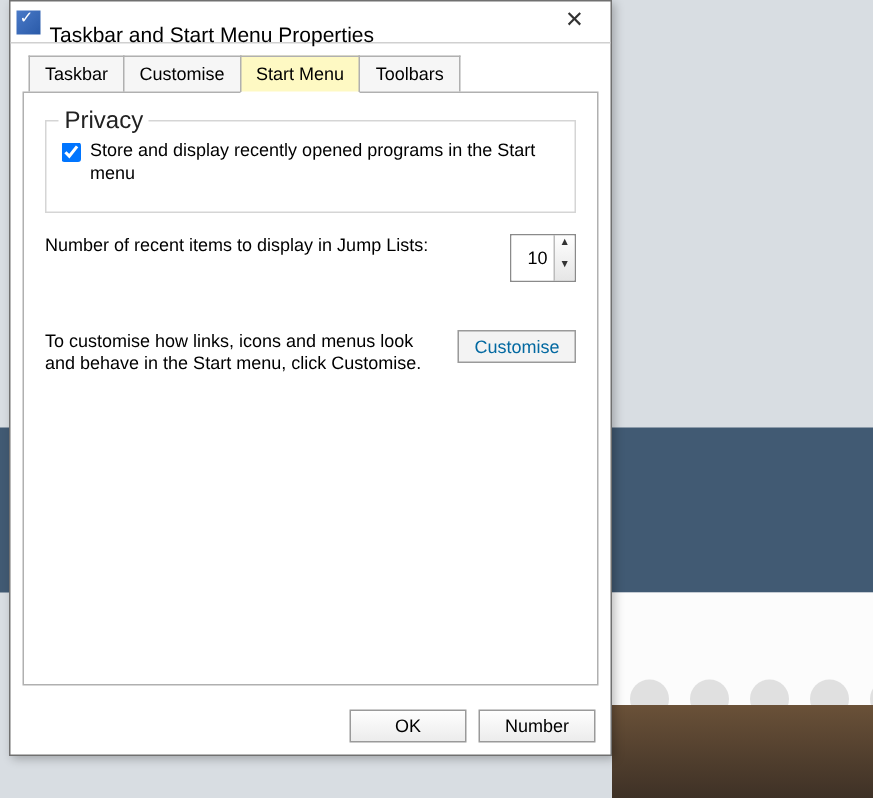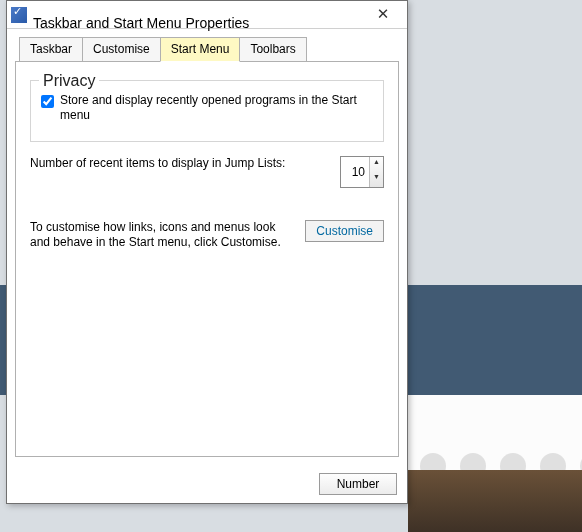--- a/index.html
+++ b/index.html
@@ -263,16 +263,17 @@
     </div>
 
     <div class="customise-row">
       <div class="desc">To customise how links, icons and menus look and behave in the Start menu, click Customise.</div>
       <button class="btn" disabled="">Customise</button>
     </div>
 
   </div>
 
   <div class="dialog-buttons">
+    <button class="btn">OK</button>
     <button class="btn">Number</button>
   </div>
 
 </div>
 
 </body></html>

